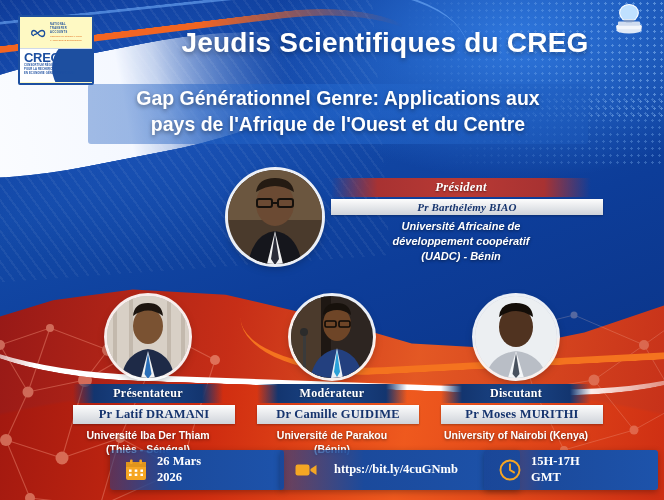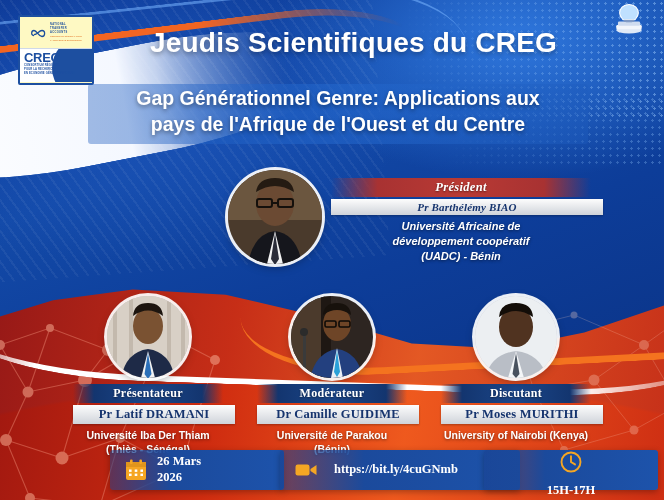--- a/index.html
+++ b/index.html
@@ -129,21 +129,21 @@
     position:absolute;left:4px;top:1px;font-size:13px;font-weight:bold;color:#1d4fa0;
     letter-spacing:-.3px;font-family:"Liberation Sans", sans-serif;
   }
   .creg-sub{
     position:absolute;left:4px;top:15px;width:64px;font-size:2.7px;line-height:1.55;
     color:#1d4fa0;font-weight:bold;letter-spacing:.15px;
   }
 
   .main-title{
     position:absolute;left:150px;top:27px;width:470px;
-    color:#ffffff;
+    text-align:center;color:#ffffff;
     font-size:28px;font-weight:bold;letter-spacing:.2px;
     text-shadow:0 2px 5px rgba(0,0,0,.35);
   }
   .bulb{position:absolute;right:18px;top:2px;width:34px;height:34px;}
 
   .subtitle-band{
     position:absolute;left:88px;top:84px;width:500px;height:60px;
     background:linear-gradient(90deg, rgba(30,92,190,.40) 0%, rgba(36,104,205,.55) 50%, rgba(30,92,190,.40) 100%);
     border-radius:3px;
   }
@@ -201,21 +201,21 @@
   
   .infobar{position:absolute;left:0;bottom:8px;width:664px;height:42px;}
   .chip{
     position:absolute;height:40px;border-radius:3px;
     display:flex;align-items:center;gap:9px;padding:0 14px;
     background:linear-gradient(90deg, rgba(24,62,140,.55) 0%, #1b4a9c 35%, #1d53ab 100%);
     box-shadow:0 2px 6px rgba(0,0,0,.3);
   }
   .chip-date{left:110px;width:146px;}
   .chip-link{left:280px;width:212px;gap:16px;}
-  .chip-time{left:484px;width:146px;flex-direction:column;}
+  .chip-time{left:484px;width:146px;}
   .chip-icon{flex:0 0 auto;width:24px;height:24px;color:#f5a623;}
   .chip-text{
     font-family:"Liberation Serif", serif;font-weight:bold;color:#ffffff;
     font-size:12.5px;line-height:1.25;text-align:left;
   }
   .chip-link .chip-text{font-size:12.5px;}
 </style>
 </head>
 <body>
 

